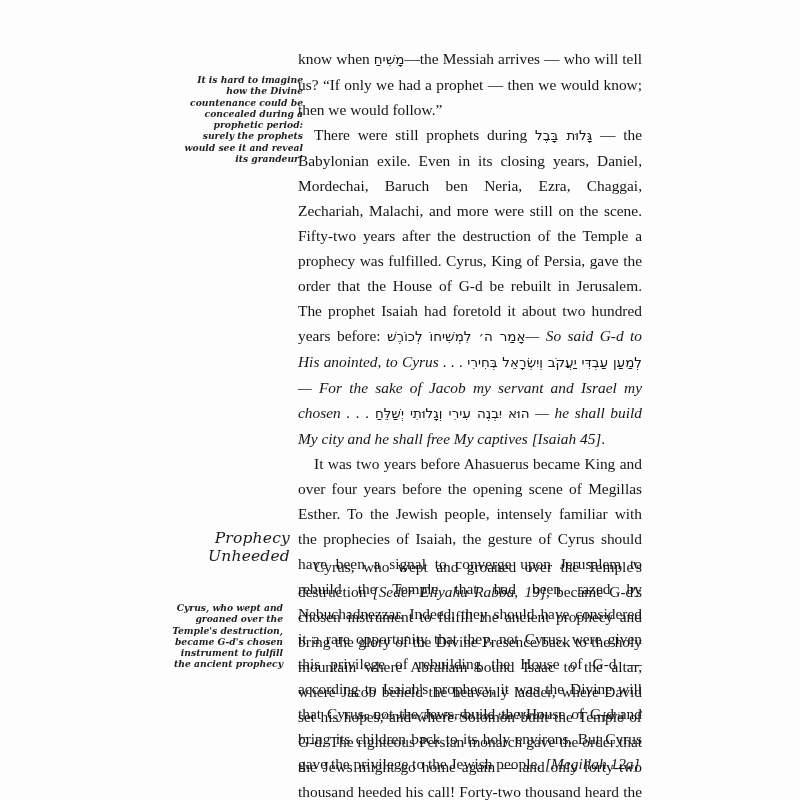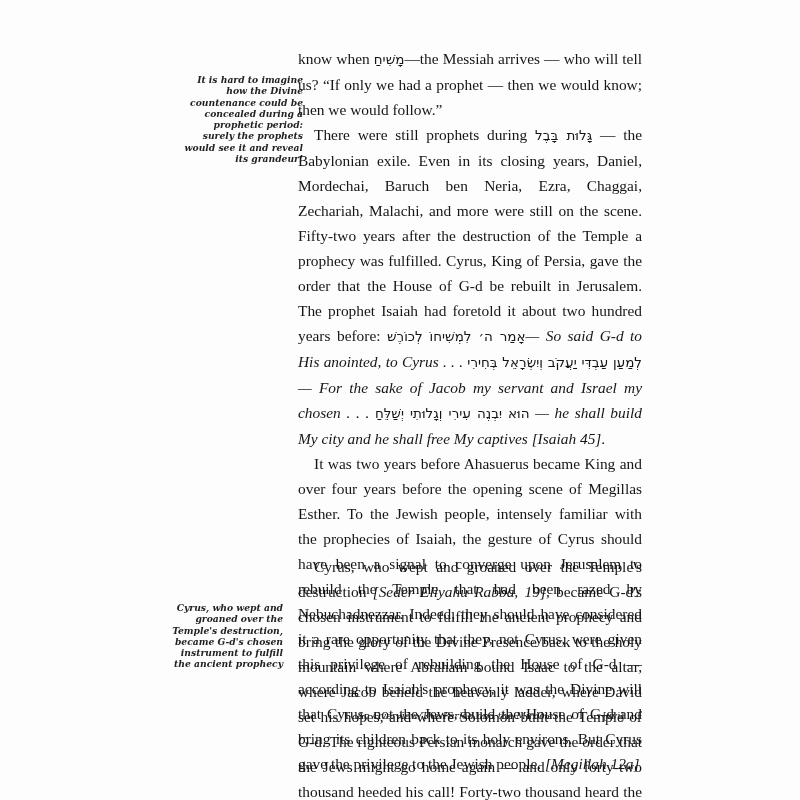--- a/index.html
+++ b/index.html
@@ -79,20 +79,24 @@
 <div class="page">
 
   <div class="margin-note" id="note1">It is hard to imagine how the Divine countenance could be concealed during a prophetic period: surely the prophets would see it and reveal its grandeur!</div>
 
   <div class="body-col" id="col1">
     <p class="noindent"><span>know when </span><span class="he">מָשִׁיחַ</span><span>—the Messiah arrives — who will tell us? “If only we had a prophet — then we would know; then we would follow.”</span></p>
     <p><span>There were still prophets during </span><span class="he">גָּלוּת בָּבֶל</span><span> — the Babylonian exile. Even in its closing years, Daniel, Mordechai, Baruch ben Neria, Ezra, Chaggai, Zechariah, Malachi, and more were still on the scene. Fifty-two years after the destruction of the Temple a prophecy was fulfilled. Cyrus, King of Persia, gave the order that the House of G-d be rebuilt in Jerusalem. The prophet Isaiah had foretold it about two hundred years before: </span><span class="he">אָמַר ה׳ לִמְשִׁיחוֹ לְכוֹרֶשׁ</span><span class="it">— So said G-d to His anointed, to Cyrus . . . </span><span class="he">לְמַעַן עַבְדִּי יַעֲקֹב וְיִשְׂרָאֵל בְּחִירִי</span><span class="it"> — For the sake of Jacob my servant and Israel my chosen . . . </span><span class="he">הוּא יִבְנֶה עִירִי וְגָלוּתִי יְשַׁלֵּחַ</span><span class="it"> — he shall build My city and he shall free My captives </span><span class="it">[Isaiah 45]</span><span>.</span></p>
     <p><span>It was two years before Ahasuerus became King and over four years before the opening scene of Megillas Esther. To the Jewish people, intensely familiar with the prophecies of Isaiah, the gesture of Cyrus should have been a signal to converge upon Jerusalem to rebuild the Temple that had been razed by Nebuchadnezzar. Indeed, they should have considered it a rare opportunity that they, not Cyrus, were given this privilege of rebuilding the House of G-d — according to Isaiah's prophecy, it was the Divine will that Cyrus, not the Jews, build the House of G-d and bring its children back to its holy environs. But Cyrus gave the privilege to the Jewish people. </span><span class="it">[Megillah 12a]</span></p>
   </div>
 
+  <div class="side-heading">
+    <div>Prophecy</div>
+    <div>Unheeded</div>
+  </div>
 
   <div class="margin-note" id="note2">Cyrus, who wept and groaned over the Temple's destruction, became G-d's chosen instrument to fulfill the ancient prophecy</div>
 
   <div class="body-col" id="col2">
     <p><span>Cyrus, who wept and groaned over the Temple's destruction </span><span class="it">[Seder Eliyahu Rabba, 19]</span><span>, became G-d's chosen instrument to fulfill the ancient prophecy and bring the glory of the Divine Presence back to the holy mountain where Abraham bound Isaac to the altar, where Jacob beheld the heavenly ladder, where David set his hopes, and where Solomon built the Temple of G-d. The righteous Persian monarch gave the order that the Jews might go home again — and only forty-two thousand heeded his call! Forty-two thousand heard the call of prophecy but millions stayed behind.</span></p>
   </div>
 
   <div class="footer" id="footer-title">An Overview/The Period and the Miracle</div>
   <div class="footer" id="footer-page">[xvi]</div>
 

